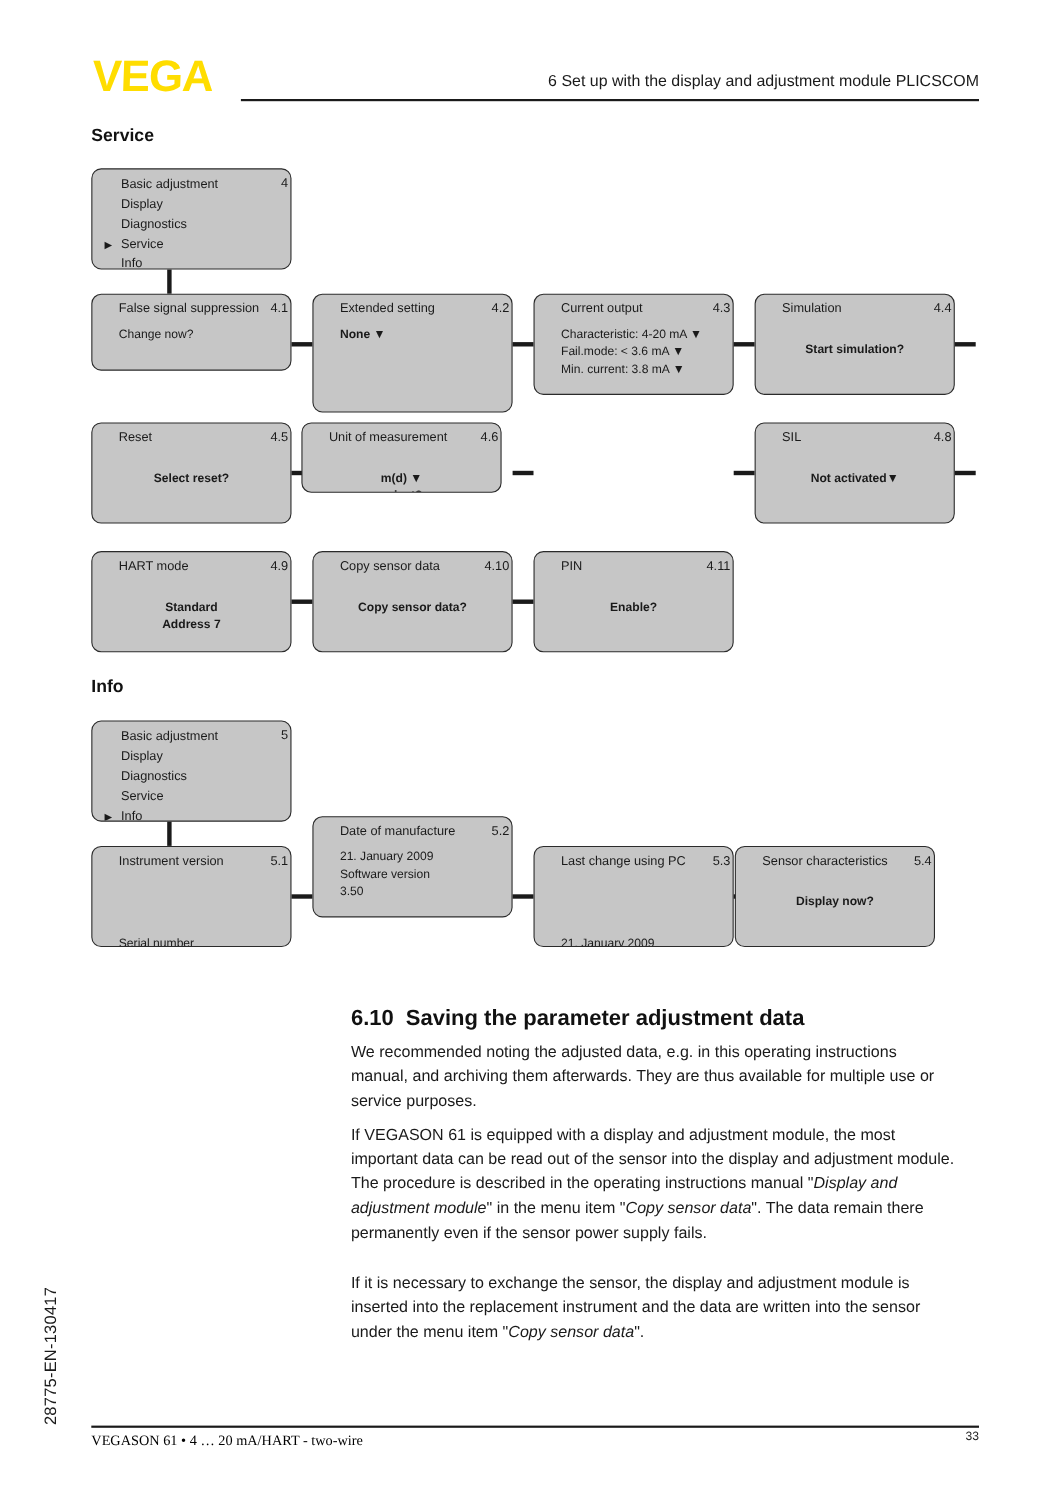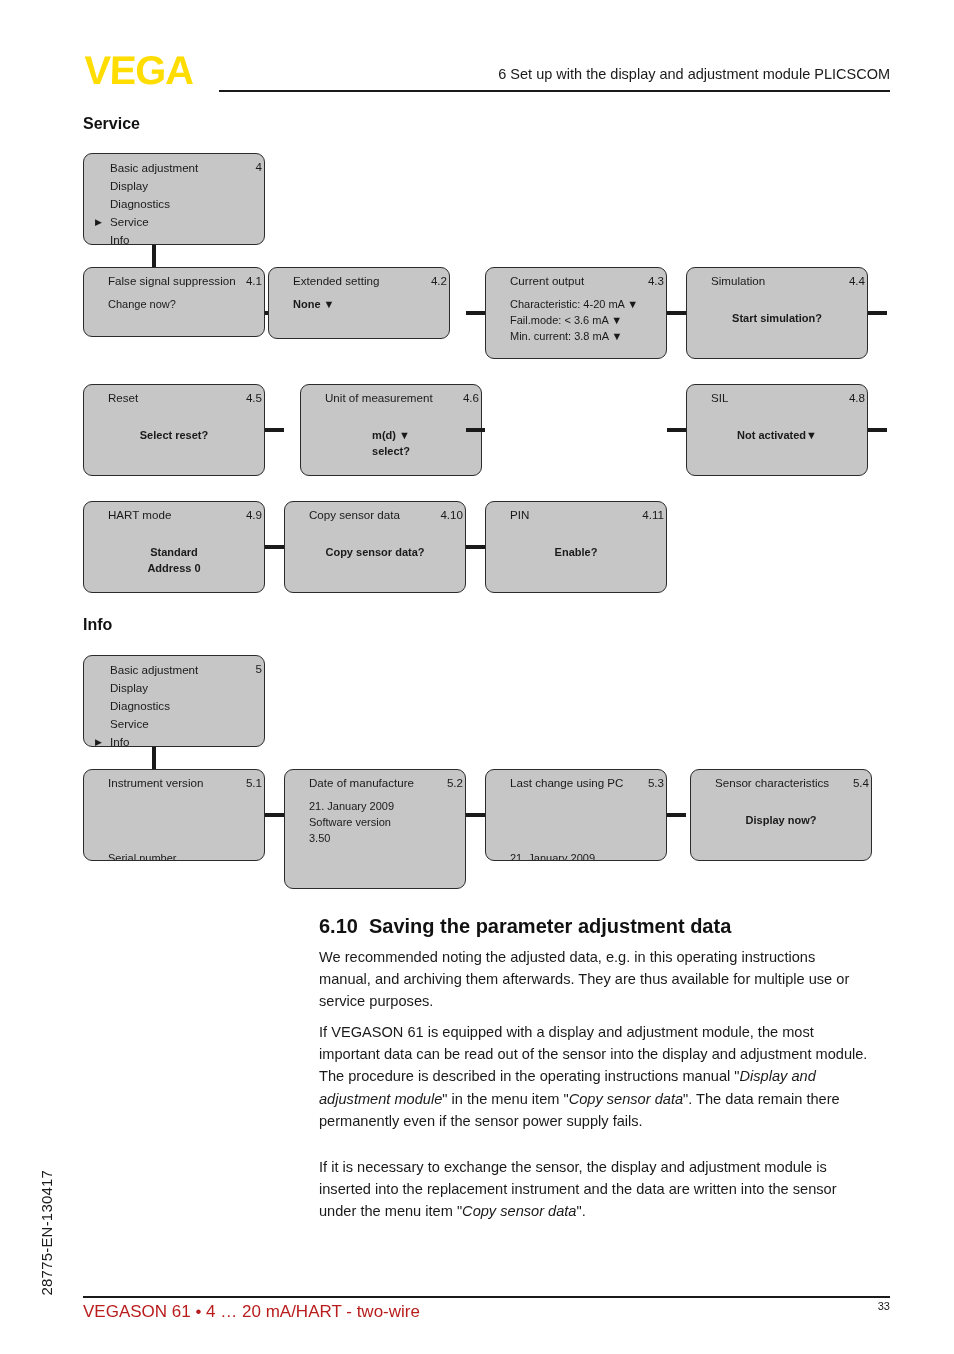--- a/index.html
+++ b/index.html
@@ -103,21 +103,21 @@
     white-space: nowrap;
   }
 
   
   .footer-rule {
     position: absolute; left: 83px; top: 1296px;
     width: 807px; height: 1.6px; background: #1a1a1a;
   }
   .footer-left {
     position: absolute; left: 83px; top: 1302px;
-    font-size: 17px; color: #b91c1c; white-space: nowrap;
+    font-size: 13px; color: #000000; white-space: nowrap; font-family: Liberation Serif, serif;
   }
   .footer-right {
     position: absolute; left: 780px; top: 1300px; width: 110px;
     text-align: right; font-size: 11px; color: #1a1a1a;
   }
 </style>
 </head>
 <body>
 
 <div class="page">
@@ -141,21 +141,21 @@
   <div class="conn-v" style="left:152px; top:245px; height:22px;"></div>
 
   <div class="box" id="sbox-0" style="left:83px; top:267px; width:182px; height:70px;">
       <div class="title">False signal suppression</div>
       <div class="num">4.1</div>
       <div class="body">
         <div class="line">Change now?</div>
       </div>
     </div>
   <div class="conn-h" style="left:265px; top:311px; width:19px;"></div>
-  <div class="box" id="sbox-1" style="left:268px; top:267px; width:182px; height:72px;">
+  <div class="box" id="sbox-1" style="left:284px; top:267px; width:182px; height:108px;">
       <div class="title">Extended setting</div>
       <div class="num">4.2</div>
       <div class="body">
         <div class="line b">None ▼</div>
       </div>
     </div>
   <div class="conn-h" style="left:466px; top:311px; width:19px;"></div>
   <div class="box" id="sbox-2" style="left:485px; top:267px; width:182px; height:92px;">
       <div class="title">Current output</div>
       <div class="num">4.3</div>
@@ -176,21 +176,21 @@
   <div class="conn-h" style="left:868px; top:311px; width:19px;"></div>
 
   <div class="box" id="sbox-4" style="left:83px; top:384px; width:182px; height:92px;padding-left:12px;">
       <div class="title">Reset</div>
       <div class="num">4.5</div>
       <div class="body center" style="top: 44px;">
         <div class="line b">Select reset?</div>
       </div>
     </div>
   <div class="conn-h" style="left:265px; top:428px; width:19px;"></div>
-  <div class="box" id="sbox-5" style="left:300px; top:384px; width:182px; height:92px;">
+  <div class="box" id="sbox-5" style="left:274px; top:384px; width:182px; height:64px;">
       <div class="title">Unit of measurement</div>
       <div class="num">4.6</div>
       <div class="body center" style="top: 44px;">
         <div class="line b">m(d) ▼</div>
         <div class="line b">select?</div>
       </div>
     </div>
   <div class="conn-h" style="left:466px; top:428px; width:19px;"></div>
   <div class="conn-h" style="left:667px; top:428px; width:19px;"></div>
   <div class="box" id="sbox-7" style="left:686px; top:384px; width:182px; height:92px;">
@@ -200,21 +200,21 @@
         <div class="line b">Not activated▼</div>
       </div>
     </div>
   <div class="conn-h" style="left:868px; top:428px; width:19px;"></div>
 
   <div class="box" id="sbox-8" style="left:83px; top:501px; width:182px; height:92px;">
       <div class="title">HART mode</div>
       <div class="num">4.9</div>
       <div class="body center" style="top: 44px;">
         <div class="line b">Standard</div>
-        <div class="line b">Address 0</div>
+        <div class="line b">Address 7</div>
       </div>
     </div>
   <div class="conn-h" style="left:265px; top:545px; width:19px;"></div>
   <div class="box" id="sbox-9" style="left:284px; top:501px; width:182px; height:92px;">
       <div class="title">Copy sensor data</div>
       <div class="num">4.10</div>
       <div class="body center" style="top: 44px;">
         <div class="line b">Copy sensor data?</div>
       </div>
     </div>
@@ -242,39 +242,39 @@
   <div class="conn-v" style="left:152px; top:747px; height:22px;"></div>
 
   <div class="box" id="ibox-0" style="left:83px; top:769px; width:182px; height:92px;">
       <div class="title">Instrument version</div>
       <div class="num">5.1</div>
       <div class="body">
         <div class="line" style="margin-top: 52px;">Serial number</div>
       </div>
     </div>
   <div class="conn-h" style="left:265px; top:813px; width:19px;"></div>
-  <div class="box" id="ibox-1" style="left:284px; top:769px; width:182px; height:120px;">
+  <div class="box" id="ibox-1" style="left:284px; top:742px; width:182px; height:92px;">
       <div class="title">Date of manufacture</div>
       <div class="num">5.2</div>
       <div class="body">
         <div class="line">21. January 2009</div>
         <div class="line">Software version</div>
         <div class="line">3.50</div>
       </div>
     </div>
   <div class="conn-h" style="left:466px; top:813px; width:19px;"></div>
   <div class="box" id="ibox-2" style="left:485px; top:769px; width:182px; height:92px;">
       <div class="title">Last change using PC</div>
       <div class="num">5.3</div>
       <div class="body">
         <div class="line" style="margin-top: 52px;">21. January 2009</div>
       </div>
     </div>
   <div class="conn-h" style="left:667px; top:813px; width:19px;"></div>
-  <div class="box" id="ibox-3" style="left:690px; top:769px; width:182px; height:92px;">
+  <div class="box" id="ibox-3" style="left:668px; top:769px; width:182px; height:92px;">
       <div class="title">Sensor characteristics</div>
       <div class="num">5.4</div>
       <div class="body center" style="top: 44px;">
         <div class="line b">Display now?</div>
       </div>
     </div>
 
   <div class="sect-title">
     <span class="n">6.10</span><span>Saving the parameter adjustment data</span>
   </div>

